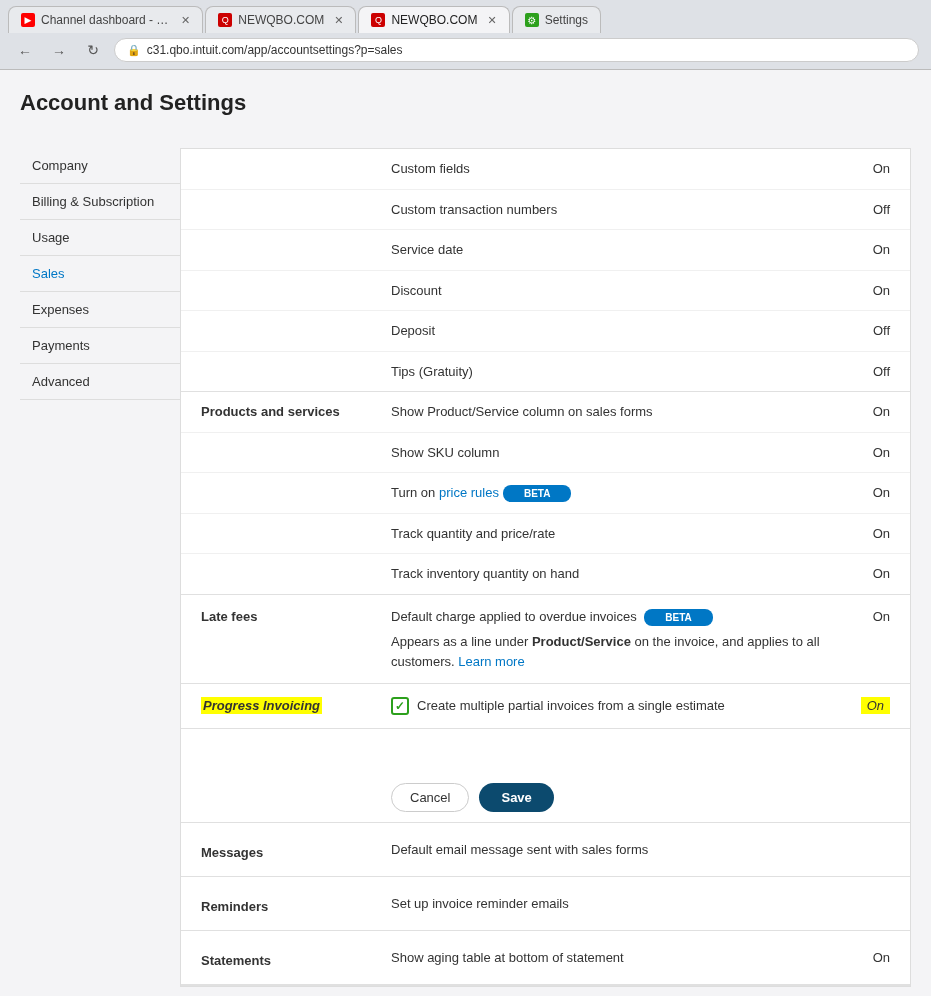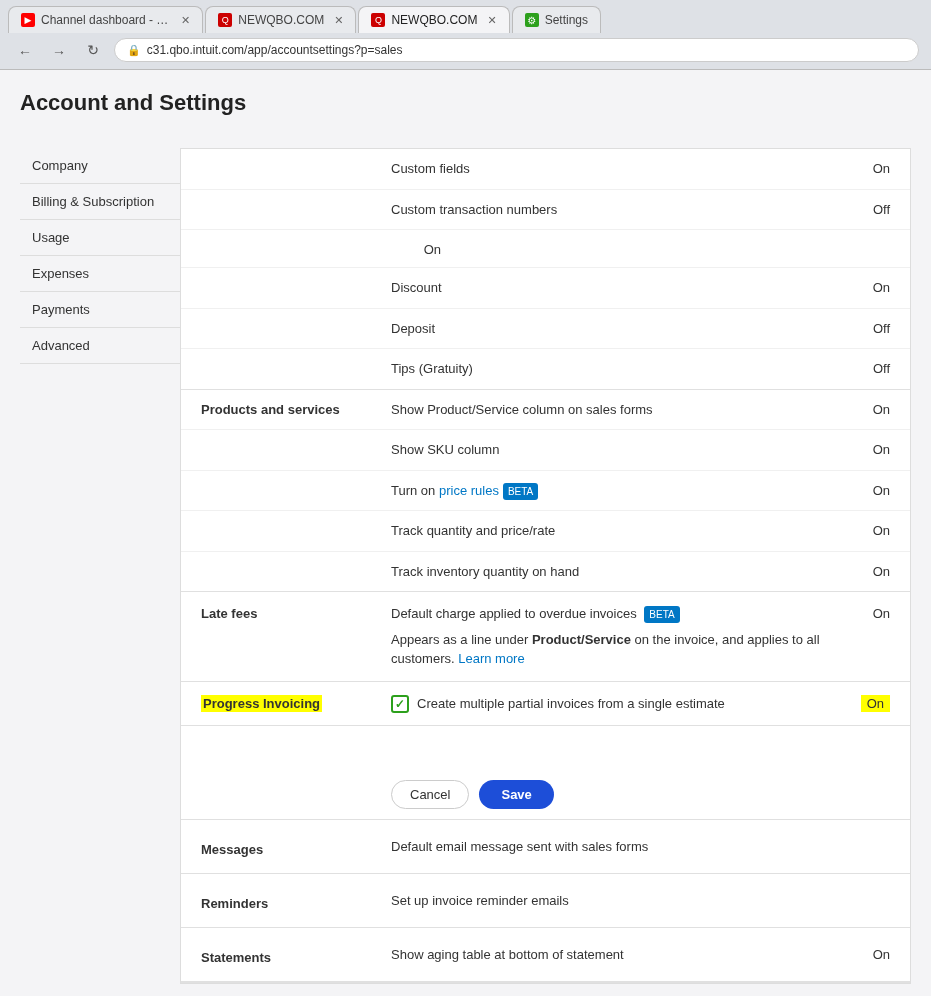--- a/index.html
+++ b/index.html
@@ -174,25 +174,25 @@
       flex-shrink: 0;
       padding-top: 2px;
     }
 
     
     .beta-badge {
       display: inline-block;
       background: #0077c5;
       color: white;
       font-size: 10px;
-      padding: 1px 5px;
-      border-radius: 3px;
+      padding: 1px 21px;
+      border-radius: 8px;
       margin-left: 4px;
       vertical-align: middle;
-      font-weight: 400;
+      font-weight: 700;
     }
 
     
     .link-text {
       color: #0077c5;
       cursor: pointer;
       text-decoration: none;
     }
 
     
@@ -205,20 +205,21 @@
     
     .progress-invoicing-row {
       display: flex;
       align-items: flex-start;
       padding: 12px 20px;
       border-bottom: 1px solid #e0e0e0;
     }
     .highlight-yellow {
       background: yellow;
       padding: 1px 2px;
+      font-style: italic;
     }
     .checkbox-area {
       display: flex;
       align-items: flex-start;
       flex: 1;
       gap: 8px;
     }
     .checkbox-container {
       display: flex;
       align-items: center;
@@ -262,21 +263,21 @@
       border-radius: 20px;
       background: white;
       cursor: pointer;
       font-size: 13px;
       color: #333;
     }
     .btn-save {
       padding: 6px 22px;
       border: none;
       border-radius: 20px;
-      background: #1d4ed8;
+      background: #0c4a6e;
       color: white;
       cursor: pointer;
       font-size: 13px;
       font-weight: 600;
     }
 
     
     .simple-row {
       display: flex;
       align-items: center;
@@ -339,40 +340,42 @@
 
 <div class="page-container">
   <h1 class="page-title">Account and Settings</h1>
 
   <div class="main-layout">
 
     <div class="sidebar">
       <div class="sidebar-item">Company</div>
       <div class="sidebar-item">Billing &amp; Subscription</div>
       <div class="sidebar-item">Usage</div>
+      <div class="sidebar-item active">Sales</div>
       <div class="sidebar-item">Expenses</div>
       <div class="sidebar-item">Payments</div>
       <div class="sidebar-item">Advanced</div>
     </div>
 
     <div class="content-area">
 
       <div class="settings-section">
         <div class="settings-row">
           <div class="row-label"></div>
           <div class="row-description">Custom fields</div>
           <div class="row-status">On</div>
         </div>
         <div class="settings-row">
           <div class="row-label"></div>
           <div class="row-description">Custom transaction numbers</div>
           <div class="row-status">Off</div>
         </div>
         <div class="settings-row">
           <div class="row-label"></div>
+          <div class="row-description">Service date</div>
           <div class="row-status">On</div>
         </div>
         <div class="settings-row">
           <div class="row-label"></div>
           <div class="row-description">Discount</div>
           <div class="row-status">On</div>
         </div>
         <div class="settings-row">
           <div class="row-label"></div>
           <div class="row-description">Deposit</div>

